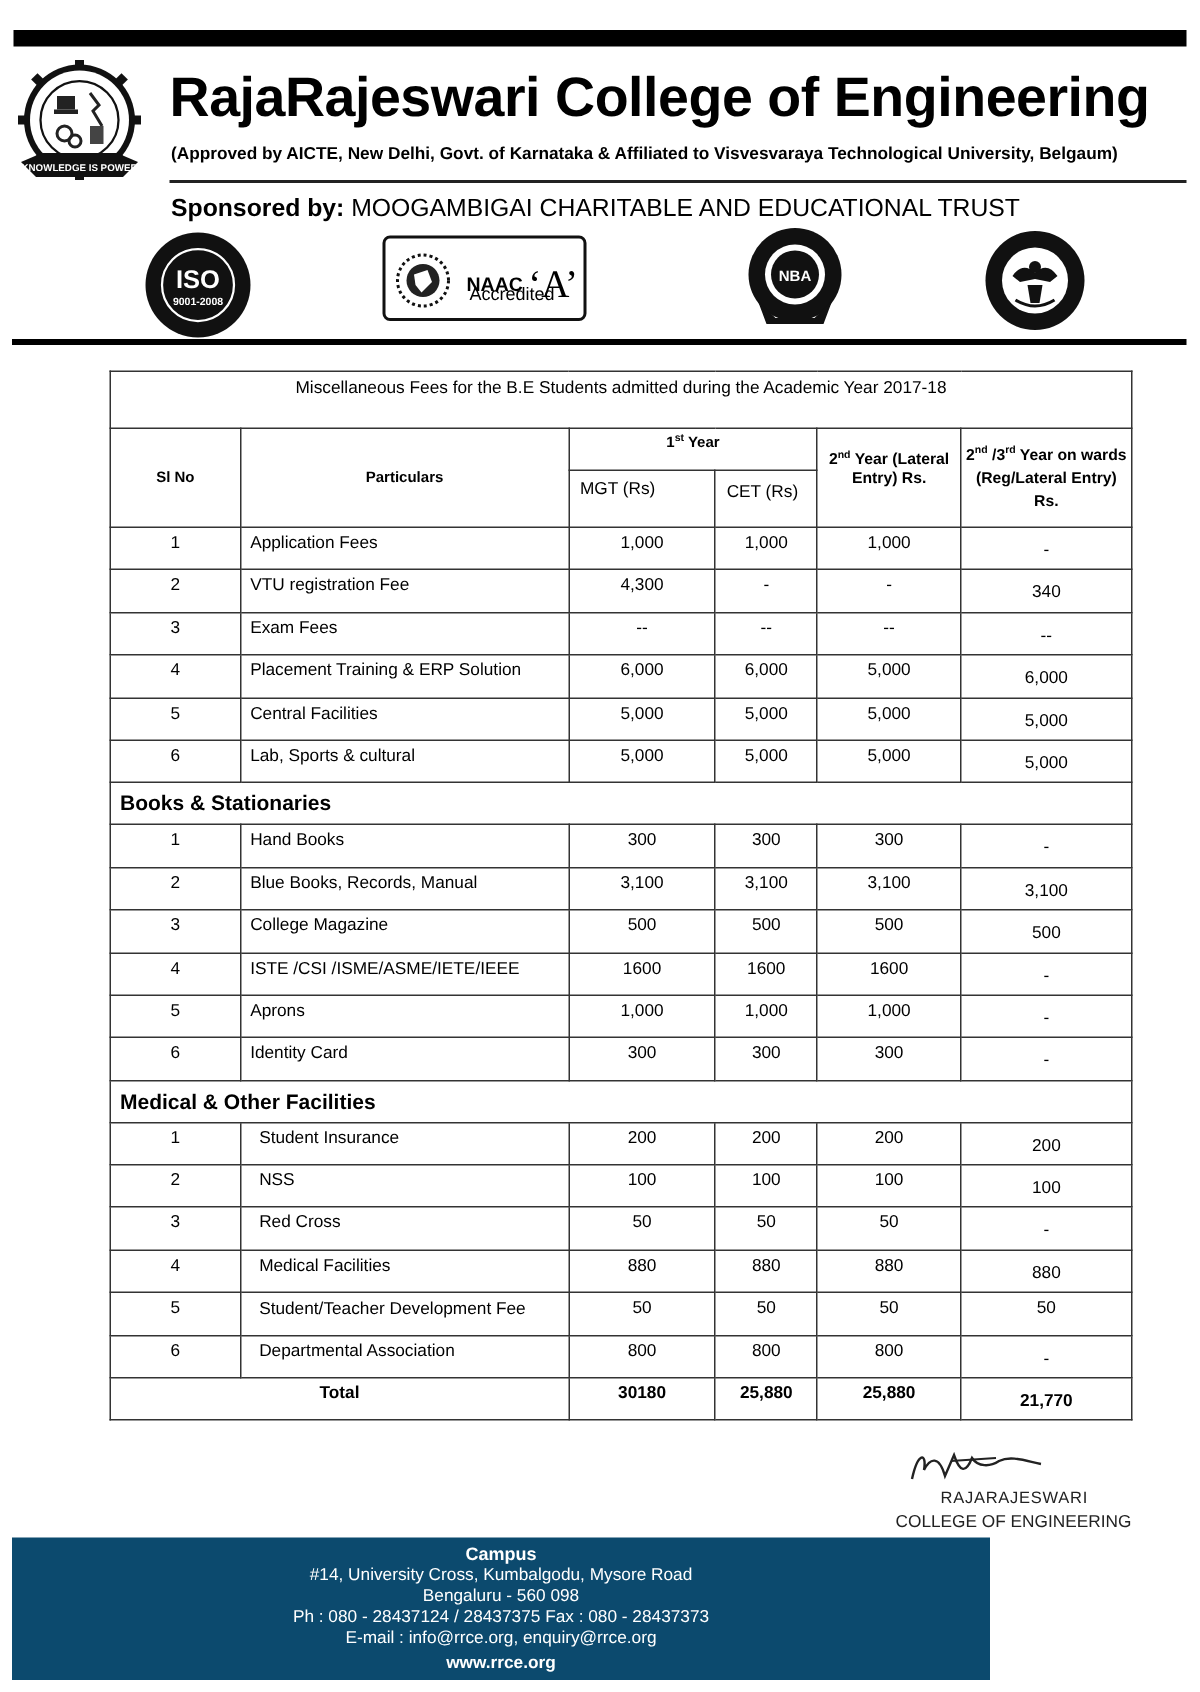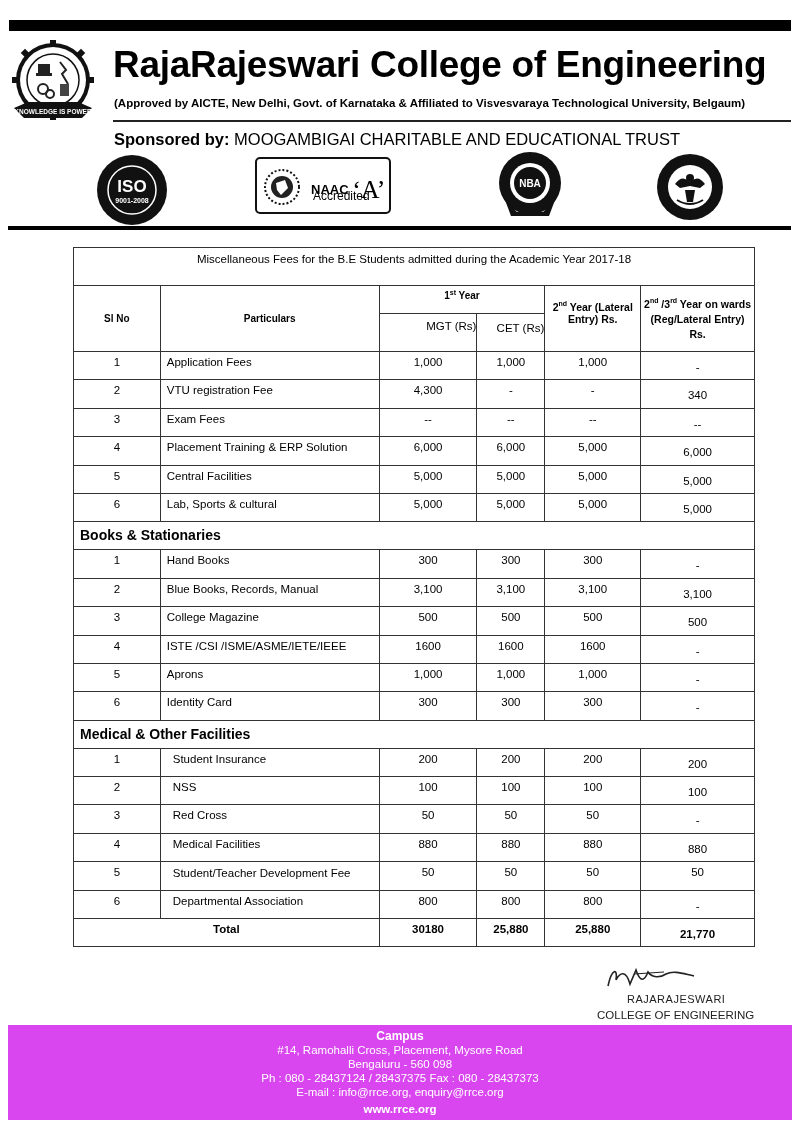--- a/index.html
+++ b/index.html
@@ -29,37 +29,37 @@
   .naac-acc { position: absolute; left: 56px; top: 30px; font-size: 12px; font-weight: normal; }
   .naac-globe { position: absolute; left: 6px; top: 9px; }
 
   .rule2 { position: absolute; left: 8px; top: 226px; width: 783px; height: 4px; background: #000; }
 
   
   .fee-table { position: absolute; left: 73px; top: 247px; width: 682px; border-collapse: collapse; font-family: Liberation Sans, sans-serif; }
   .fee-table td, .fee-table th { border: 1px solid #333; font-weight: normal; }
   .t-title { height: 38px; text-align: center; font-size: 11.5px; vertical-align: top; padding-top: 5px; }
   .h-cell { font-size: 10px; font-weight: bold !important; text-align: center; }
-  .h-sub { font-size: 11.5px; text-align: right; padding-left: 7px; }
+  .h-sub { font-size: 11.5px; text-align: left; padding-left: 7px; }
   .row td { height: 28.4px; font-size: 11.5px; vertical-align: top; padding-top: 4px; }
   .c-sl { text-align: center; }
   .c-part { text-align: left; padding-left: 6px; white-space: nowrap; overflow: hidden; }
   .c-num { text-align: center; }
   .c-num.last { padding-top: 9px !important; }
   .section td { height: 28px; font-size: 14px; font-weight: bold; padding-left: 6px; vertical-align: top; padding-top: 5px; }
   .med .c-part { padding-left: 12px; }
   .total td { height: 28px; font-size: 11.5px; font-weight: bold; text-align: center; vertical-align: top; padding-top: 4px; }
   sup { font-size: 7px; }
 
   .signature { position: absolute; left: 590px; top: 964px; width: 180px; height: 60px; }
   .sig-scribble { position: absolute; left: 14px; top: 0; }
   .sig-line1 { position: absolute; left: 37px; top: 29px; font-size: 11px; letter-spacing: 0.5px; color: #222; }
   .sig-line2 { position: absolute; left: 7px; top: 45px; font-size: 11.5px; color: #222; white-space: nowrap; }
 
-  .footer { position: absolute; left: 8px; top: 1025px; width: 784px; height: 95px; background: #d946ef; color: #fff; text-align: center; font-family: "Liberation Sans", sans-serif; }
+  .footer { position: absolute; left: 8px; top: 1025px; width: 652px; height: 95px; background: #0c4a6e; color: #fff; text-align: center; font-family: "Liberation Sans", sans-serif; }
   .footer .f-campus { font-size: 12px; font-weight: bold; margin-top: 4px; }
   .footer .f-line { font-size: 11.5px; line-height: 14px; }
   .footer .f-web { font-size: 11.5px; font-weight: bold; margin-top: 4px; }
 </style>
 </head>
 <body>
 
 <div class="top-bar"></div>
 
 <div class="logo">
@@ -342,18 +342,18 @@
       <path d="M4 22 C8 4, 14 4, 12 16 C16 8, 22 6, 26 20 L32 6 C36 18, 40 18, 44 8 C48 14, 56 14, 62 10 C70 6, 80 10, 90 12" stroke="#222" stroke-width="1.6" fill="none"></path>
       <path d="M30 10 L60 8" stroke="#222" stroke-width="1.2" fill="none"></path>
     </svg>
   </div>
   <div class="sig-line1">RAJARAJESWARI</div>
   <div class="sig-line2">COLLEGE OF ENGINEERING</div>
 </div>
 
 <div class="footer">
   <div class="f-campus">Campus</div>
-  <div class="f-line">#14, Ramohalli  Cross, Placement, Mysore Road</div>
+  <div class="f-line">#14, University  Cross, Kumbalgodu, Mysore Road</div>
   <div class="f-line">Bengaluru - 560 098</div>
   <div class="f-line">Ph : 080 - 28437124 / 28437375   Fax : 080 - 28437373</div>
   <div class="f-line">E-mail :  info@rrce.org, enquiry@rrce.org</div>
   <div class="f-web">www.rrce.org</div>
 </div>
 
 </body></html>

